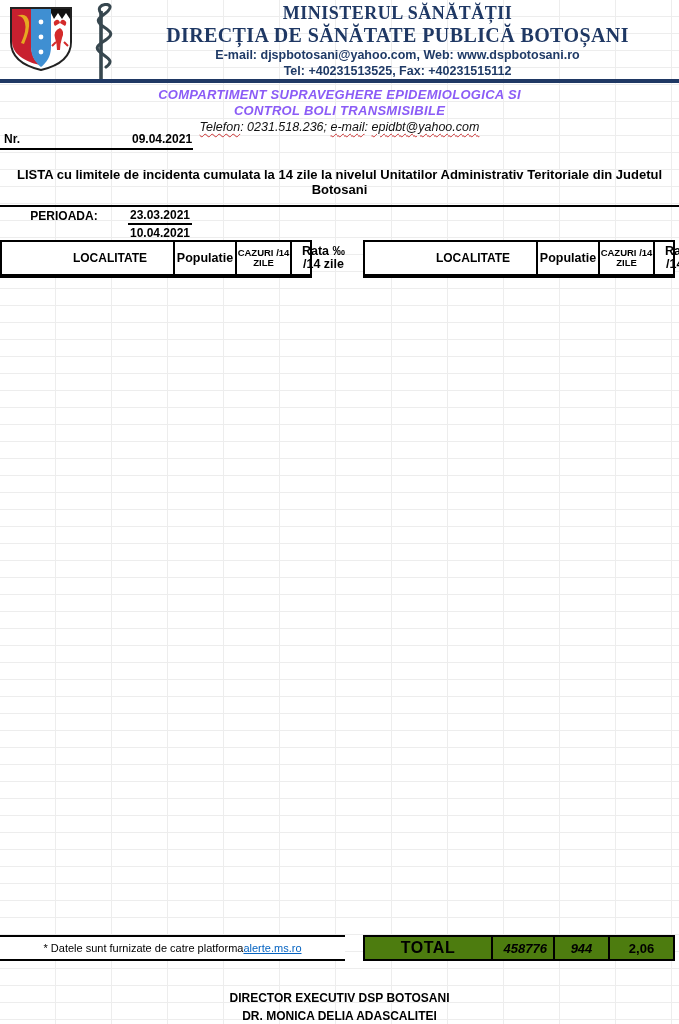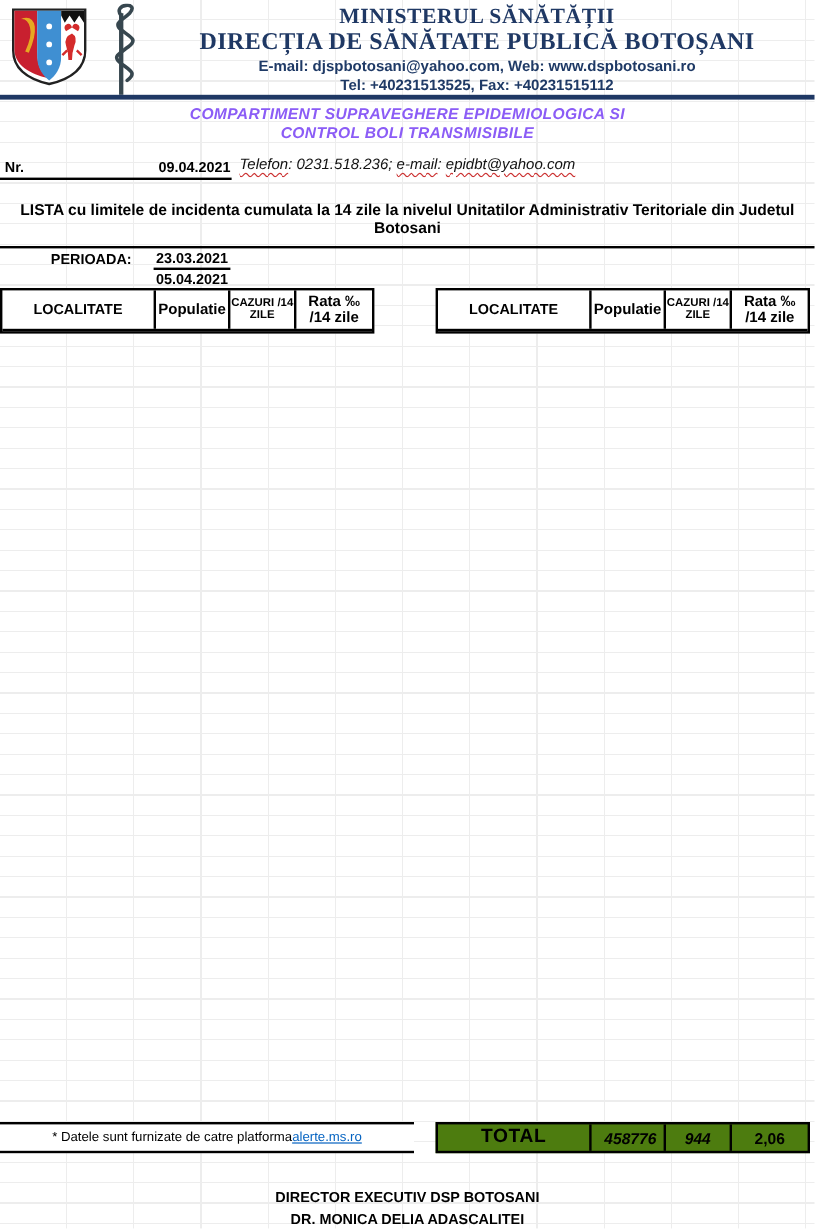--- a/index.html
+++ b/index.html
@@ -17,41 +17,41 @@
   .ministry{font-family:"Liberation Serif",serif;font-weight:bold;font-size:18px;
             letter-spacing:.5px;color:var(--navy);line-height:21px;}
   .directorate{font-family:"Liberation Serif",serif;font-weight:bold;font-size:20px;
             letter-spacing:.4px;color:var(--navy);line-height:23px;}
   .addr{font-size:12.5px;font-weight:bold;color:var(--navy2);line-height:16px;}
   .sq{text-decoration:underline;text-decoration-style:wavy;text-decoration-color:#cc3333;
       text-decoration-thickness:1px;text-underline-offset:2px;}
   .navy-rule{left:0;top:79px;width:679px;height:4px;background:var(--navy);}
   .dept{left:0;right:0;top:87px;text-align:center;}
   .dept-l{font-size:13px;font-weight:bold;font-style:italic;color:#8b5cf6;line-height:15.5px;letter-spacing:.3px;}
-  .dept-c{font-size:12.5px;font-style:italic;color:#111;line-height:16px;margin-top:11px;}
+  .dept-c{font-size:12.5px;font-style:italic;color:#111;line-height:16px;margin-top:1px;}
 
   
   .nr-row{left:0;top:131px;width:193px;height:17px;border-bottom:2px solid #000;}
   .nr-label{position:absolute;left:4px;top:1px;font-size:12px;font-weight:bold;}
   .nr-date{position:absolute;left:132px;top:1px;font-size:12px;font-weight:bold;}
 
   .list-title{left:0;right:0;top:167px;text-align:center;font-size:13px;font-weight:bold;}
 
   
   .period-topline{left:0;top:205px;width:679px;height:2px;background:#000;}
-  .period-label{left:12px;top:209px;width:128px;text-align:center;font-size:12px;font-weight:bold;}
+  .period-label{left:0;top:209px;width:128px;text-align:center;font-size:12px;font-weight:bold;}
   .period-d1{left:128px;top:208px;width:64px;text-align:center;font-size:12px;font-weight:bold;
              border-bottom:2px solid #000;padding-bottom:1px;}
   .period-d2{left:128px;top:226px;width:64px;text-align:center;font-size:12px;font-weight:bold;}
 
   
   .data-table{top:240px;width:312px;background:#fff;border:2px solid #000;box-sizing:border-box;}
   .lt{left:0;} .rt{left:363px;}
   .thead{display:grid;grid-template-columns:126px 62px 55px 65px;height:32px;
-         border-bottom:2px solid #000;}
+         border-bottom:2px solid #000;padding-left:45px;}
   .th{display:flex;flex-direction:column;justify-content:center;align-items:center;
       font-weight:bold;box-sizing:border-box;}
   .th+.th{border-left:2px solid #000;}
   .th-loc{font-size:12px;} .th-pop{font-size:12.5px;}
   .th-cas{font-size:9.5px;line-height:10.5px;}
   .th-rate{font-size:12.5px;line-height:13.5px;}
 
   
   .footnote{left:0;top:935px;width:345px;height:26px;background:#fff;box-sizing:border-box;
             border-top:2px solid #000;border-bottom:2px solid #000;
@@ -116,21 +116,21 @@
   <div class="abs z nr-row">
     <span class="nr-label">Nr.</span>
     <span class="nr-date">09.04.2021</span>
   </div>
 
   <div class="abs z list-title">LISTA cu limitele de incidenta cumulata la 14 zile la nivelul Unitatilor Administrativ Teritoriale din Judetul Botosani</div>
 
   <div class="abs z period-topline"></div>
   <div class="abs z period-label">PERIOADA:</div>
   <div class="abs z period-d1">23.03.2021</div>
-  <div class="abs z period-d2">05.04.2021</div>
+  <div class="abs z period-d2">10.04.2021</div>
 
   <section class="abs z data-table lt">
     <div class="thead">
       <div class="th th-loc">LOCALITATE</div>
       <div class="th th-pop">Populatie</div>
       <div class="th th-cas">
           <span>CAZURI /14</span>
           <span>ZILE</span>
         </div>
       <div class="th th-rate">

